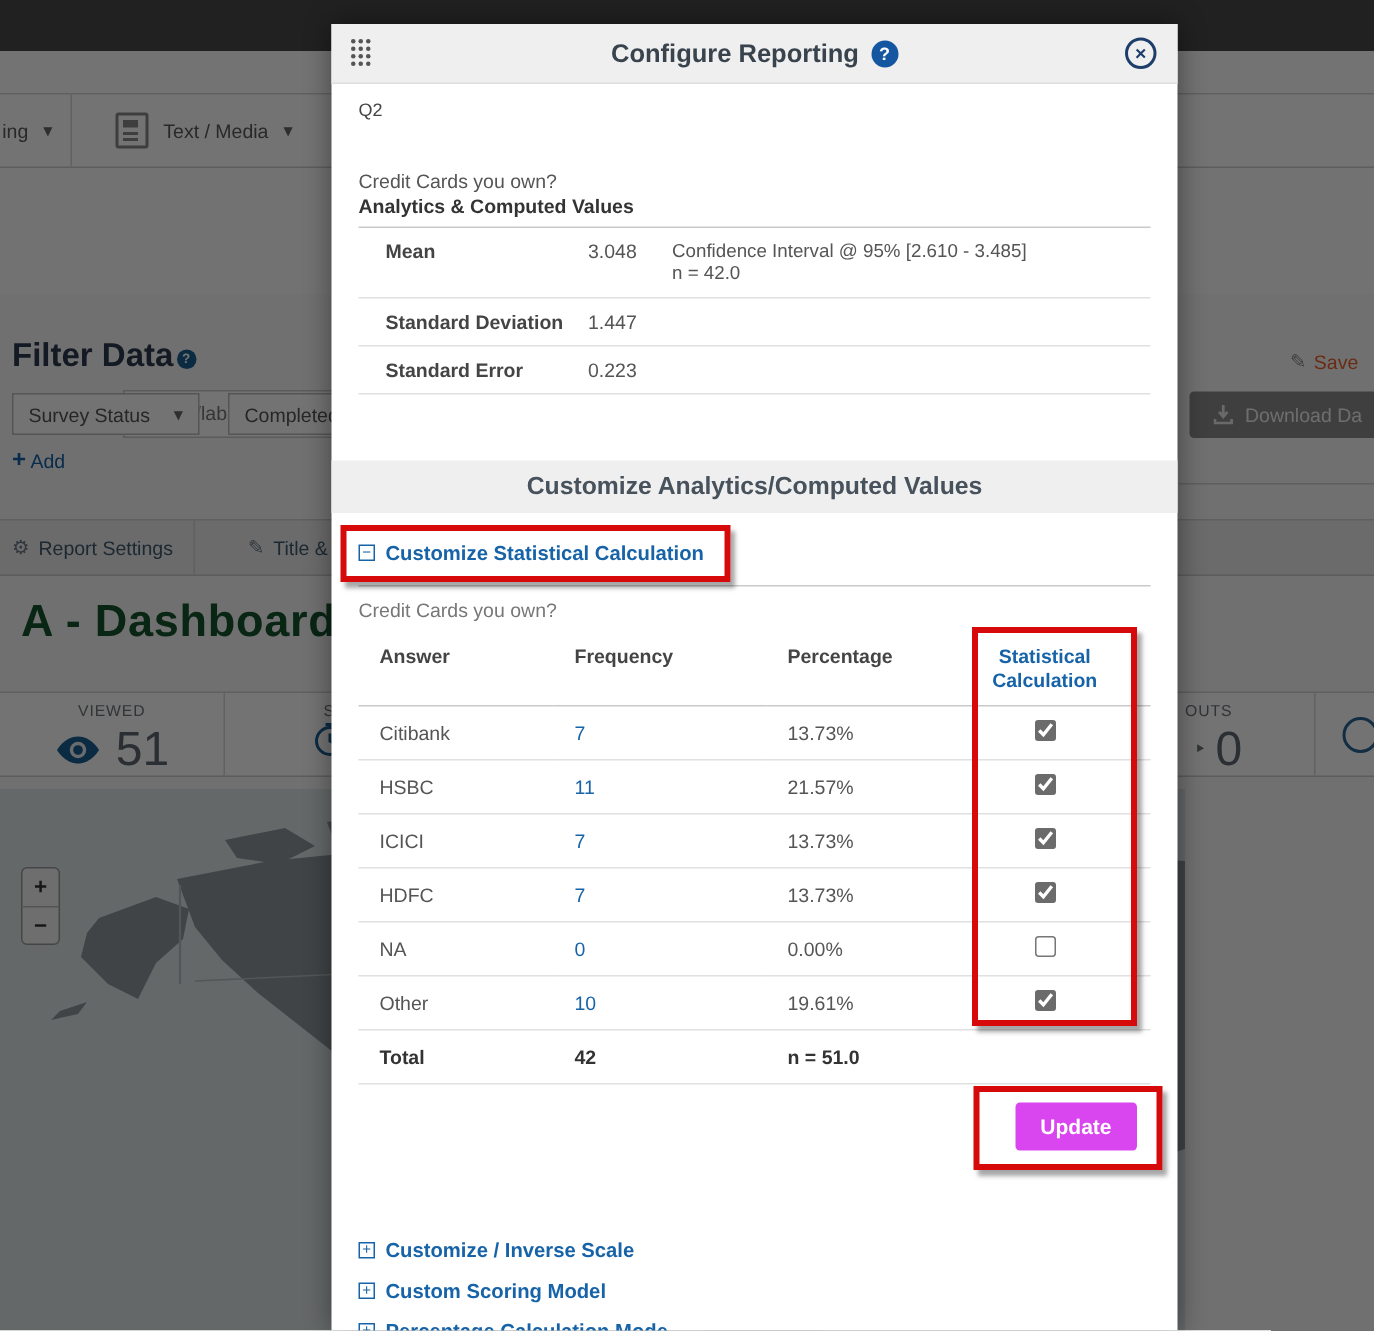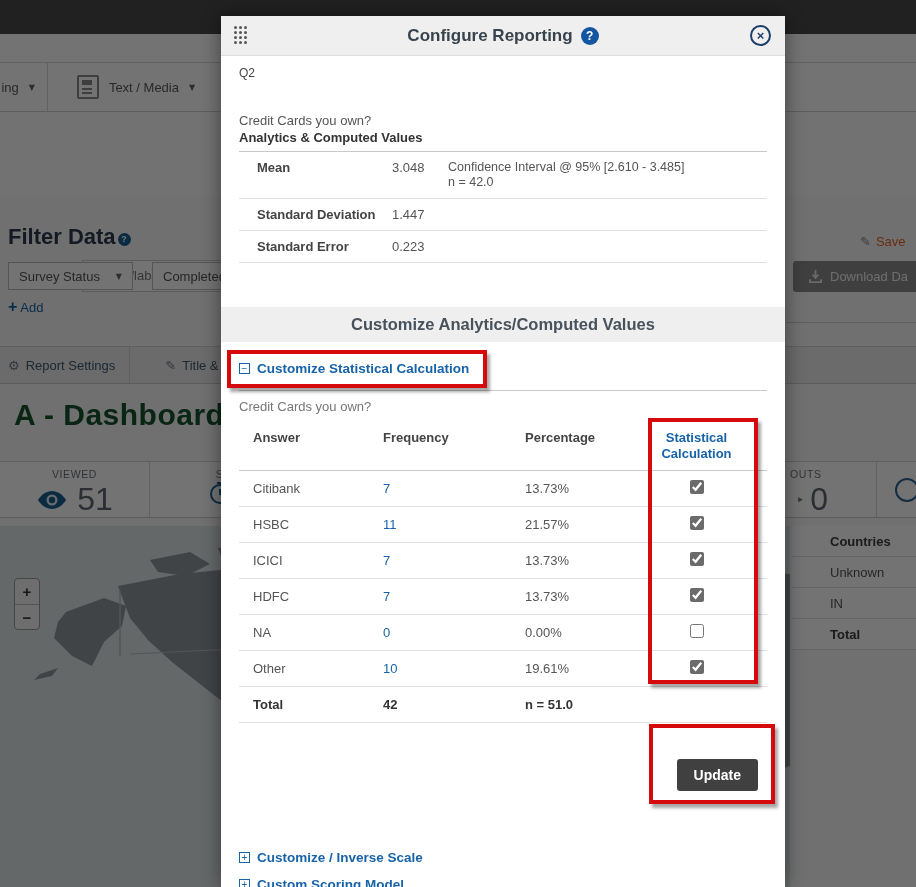--- a/index.html
+++ b/index.html
@@ -119,22 +119,22 @@
   table.calc th.stat { text-align:center; color:#1763a8; padding:10px 20px 8px 0; line-height:16px; }
   table.calc td { height:36px; padding-left:14px; border-bottom:1px solid #e0e0e0; color:#555; }
   table.calc td.freq a { color:#1763a8; text-decoration:none; }
   table.calc td.cb { text-align:center; padding:0 20px 0 0; }
   table.calc td.cb input { width:14px; height:14px; accent-color:#6b6b6b; }
   table.calc tr.total td { font-weight:bold; color:#333; }
   .colbox { position:absolute; left:409px; top:-2px; width:110px; height:266px; pointer-events:none; }
 
   .update-row { display:flex; justify-content:flex-end; margin:1px -8px 0 0; }
   .upwrap { padding:7px 13px 9px 24px; background:#fff; }
-  .update-btn { background:#404040; color:#fff; border:none; border-radius:3px; font-size:14px;
-    font-weight:bold; padding:8px 17px; font-family:inherit;margin-top:24px; }
+  .update-btn { background:#d946ef; color:#fff; border:none; border-radius:3px; font-size:14px;
+    font-weight:bold; padding:8px 17px; font-family:inherit; }
 
   .morelinks { margin-top:46px; }
   .mlink { display:flex; align-items:center; gap:7px; margin-bottom:12px; }
 
   svg { display:block; }
 </style>
 </head>
 <body>
 
 <div class="stage">
@@ -256,26 +256,20 @@
 
         <path d="M120 64 L120 130" stroke="#b6bec2" stroke-width="1.5" fill="none"></path>
         <path d="M130 128 L300 120 L470 118" stroke="#b6bec2" stroke-width="1" fill="none"></path>
       </svg>
       <div class="zoomctl">
         <div class="zbtn">+</div>
         <div class="zbtn">−</div>
       </div>
     </div>
 
-    <div class="countries">
-      <div class="crow hdr">Countries</div>
-      <div class="crow">Unknown</div>
-      <div class="crow">IN</div>
-      <div class="crow tot">Total</div>
-    </div>
   </div>
 
   <div class="overlay"></div>
 
   <div class="modal">
     <div class="mhead">
       <div class="drag">
         <i></i>
           <i></i>
           <i></i>

